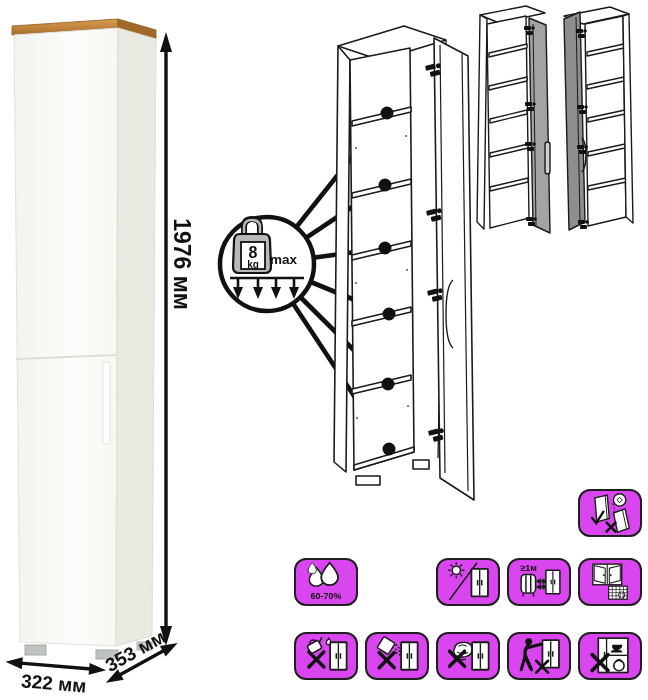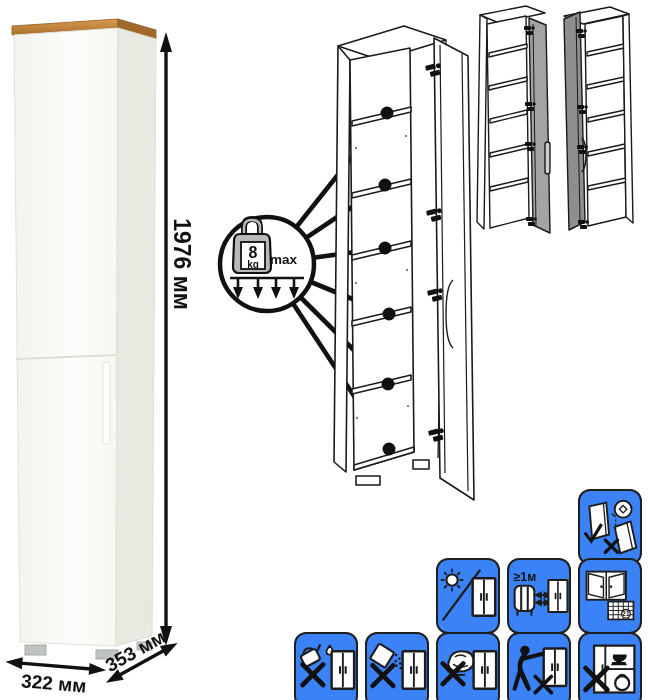--- a/index.html
+++ b/index.html
@@ -2,22 +2,22 @@
 <html><head>
 <meta charset="utf-8">
 <style>
   html,body{margin:0;padding:0;background:#fff;}
   .canvas{
     position:relative;width:648px;height:700px;background:#ffffff;
     font-family:"Liberation Sans", sans-serif;overflow:hidden;
   }
   .abs{position:absolute;}
   .icon{
-    position:absolute;width:64px;height:76px;box-sizing:border-box;
-    border:2.5px solid #1f1f1f;border-radius:12px;background:#3b82f6;text-align:center;
+    position:absolute;width:64px;height:48px;box-sizing:border-box;
+    border:2.5px solid #1f1f1f;border-radius:12px;background:#d946ef;text-align:center;
   }
   .icon svg{display:block;width:100%;height:100%;}
   svg text{font-family:"Liberation Sans", sans-serif;}
   .dim-text{font-weight:bold;fill:#111;}
 </style>
 </head>
 <body>
 
 <div class="canvas">
 
@@ -259,20 +259,30 @@
         <line x1="34" y1="18" x2="38" y2="21" stroke-width="1.4"></line>
         <polygon points="37,32 54,26 60,54 43,60"></polygon>
         <line x1="50" y1="27" x2="56" y2="55" stroke-width="1.4"></line>
       </g>
       <line x1="38" y1="24" x2="38" y2="34" stroke="#1c1c1c" stroke-width="1.6" stroke-dasharray="2 2.5"></line>
       <path d="M5,38 l7,9 11,-18" fill="none" stroke="#111" stroke-width="3.4"></path>
       <path d="M27,46 l13,13 M40,46 l-13,13" stroke="#111" stroke-width="3.6" stroke-linecap="round"></path>
     </svg>
   </div>
 
+  <div class="icon" style="left:294px;top:558px">
+    <svg viewBox="0 0 64 64">
+      <g fill="#fff" stroke="#1c1c1c" stroke-width="2.6">
+        <use href="#drop" transform="translate(6,11) scale(0.85)"></use>
+        <use href="#drop" transform="translate(5,4) scale(0.5)"></use>
+        <use href="#drop" transform="translate(23,4) scale(1.02)"></use>
+      </g>
+      <text x="32" y="57" text-anchor="middle" font-size="13" font-weight="bold" fill="#111">60-70%</text>
+    </svg>
+  </div>
 
 
   <div class="icon" style="left:436px;top:558px">
     <svg viewBox="0 0 64 64">
       <circle cx="15" cy="15" r="6" fill="#fff" stroke="#1c1c1c" stroke-width="2.2"></circle>
       <g stroke="#1c1c1c" stroke-width="2">
         <line x1="15" y1="3" x2="15" y2="7"></line>
           <line x1="15" y1="23" x2="15" y2="27"></line>
         <line x1="3" y1="15" x2="7" y2="15"></line>
           <line x1="23" y1="15" x2="27" y2="15"></line>

